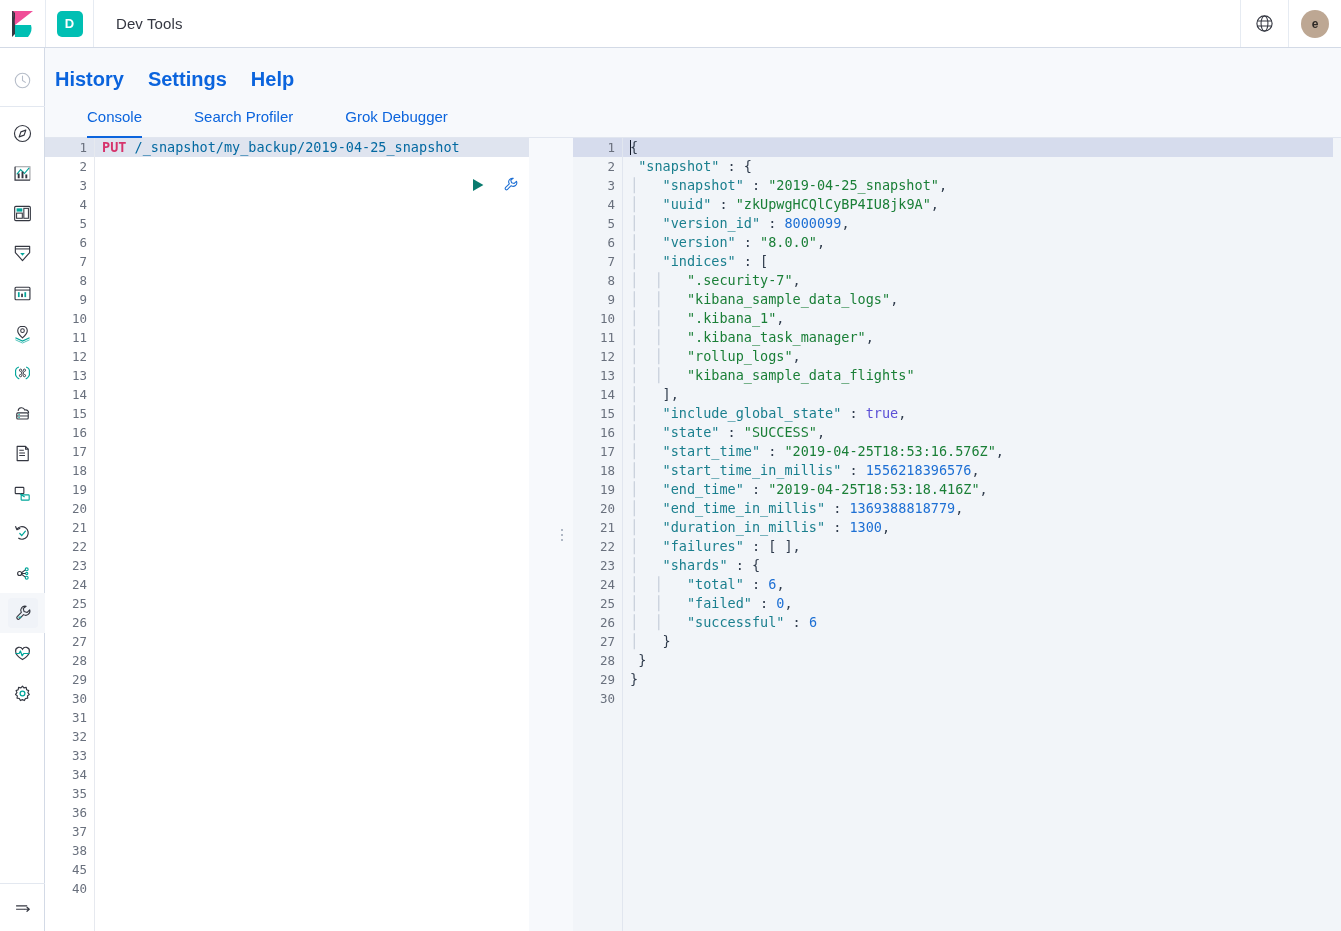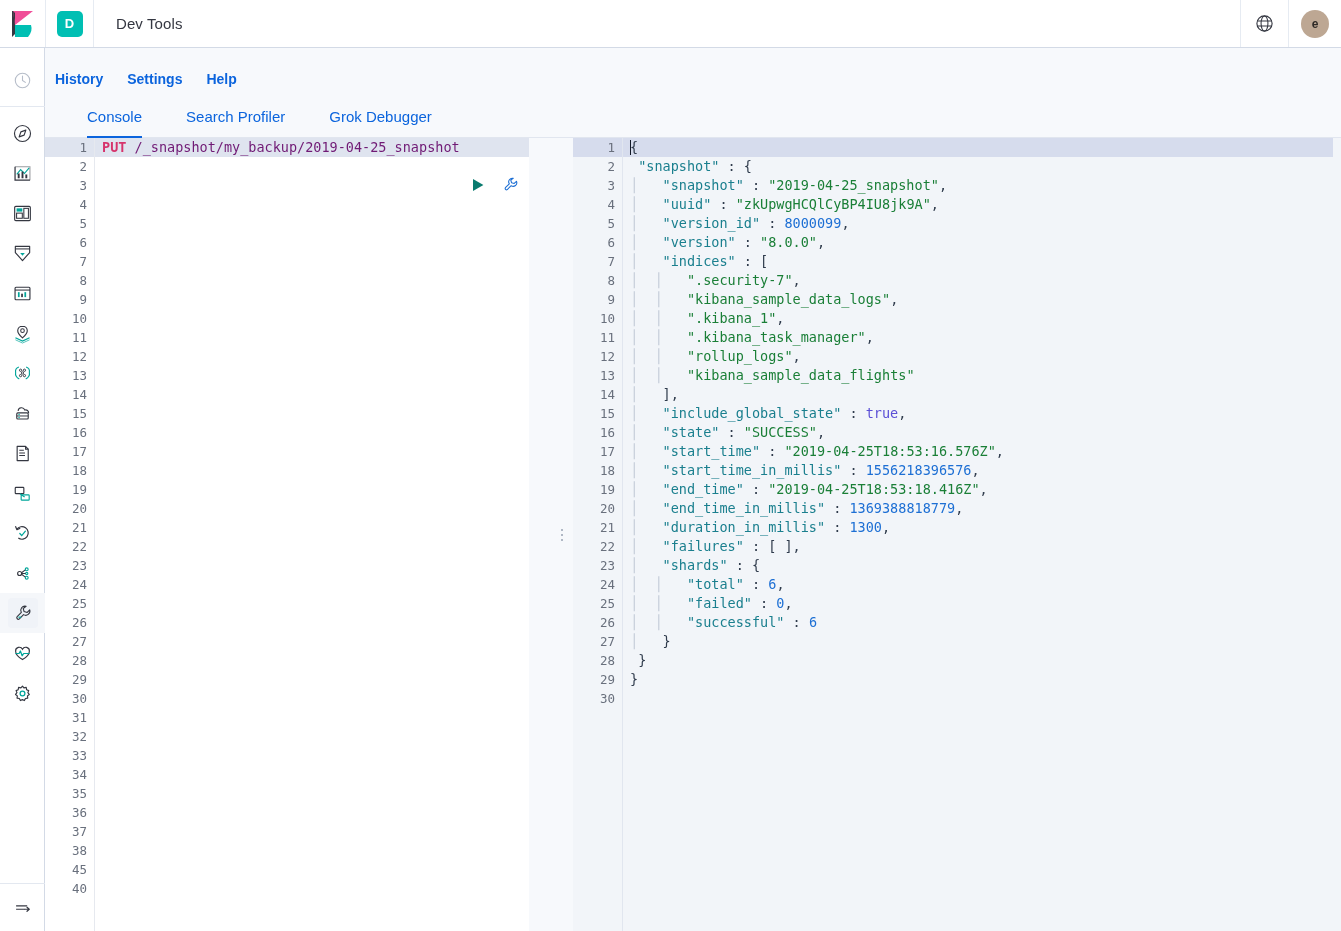--- a/index.html
+++ b/index.html
@@ -70,24 +70,24 @@
   
   .content {
     position: absolute; top: 48px; left: 45px; width: 1296px; height: 883px;
     background: #f7f9fc;
   }
   .menubar {
     height: 40px; display: flex; align-items: center; gap: 24px;
     padding-left: 10px; background: #f7f9fc;
   }
   .menubar a {
-    font-size: 14px; color: #0b64dd; font-weight: 600; text-decoration: none; cursor: pointer; margin-top: 22px;
+    font-size: 20px; color: #0b64dd; font-weight: 600; text-decoration: none; cursor: pointer; margin-top: 22px;
   }
   .tabs {
-    height: 50px; display: flex; align-items: flex-end; gap: 4px;
+    height: 50px; display: flex; align-items: flex-end; gap: 12px;
     padding-left: 22px; background: #f7f9fc; border-bottom: 1px solid #e1e6ef;
   }
   .tab {
     font-size: 15px; color: #0b64dd; padding: 0 20px 12px 20px; cursor: pointer;
     position: relative;
   }
   .tab.active { font-weight: 400; }
   .tab.active::after {
     content: ""; position: absolute; left: 20px; right: 20px; bottom: -1px;
     height: 2px; background: #0b64dd;
@@ -132,21 +132,21 @@
     font-family: "DejaVu Sans Mono", monospace; font-size: 13.5px;
     background: #ffffff; overflow: hidden;
   }
   .pane-right .code { left: 50px; background: #f2f5f9; }
   .line { height: 19px; line-height: 19px; white-space: pre; padding-left: 7px; }
   .line.hl { background: #d6dced; }
   .pane-left .line.hl { background: #dfe4ef; }
 
   
   .k-method { color: #d6336c; font-weight: 600; }
-  .k-url { color: #701a75; }
+  .k-url { color: #0369a1; }
   .j-punc { color: #2f3b4c; }
   .j-key { color: #1a7f8e; }
   .j-str { color: #1a7f37; }
   .j-num { color: #1d6fd4; }
   .j-bool { color: #5b4fd6; margin-top: 32px; }
   .indent { color: #c3cbd8; }
 
   .caret {
     display: inline-block; width: 1px; height: 15px; background: #111827;
     vertical-align: -3px; margin-right: -1px;

